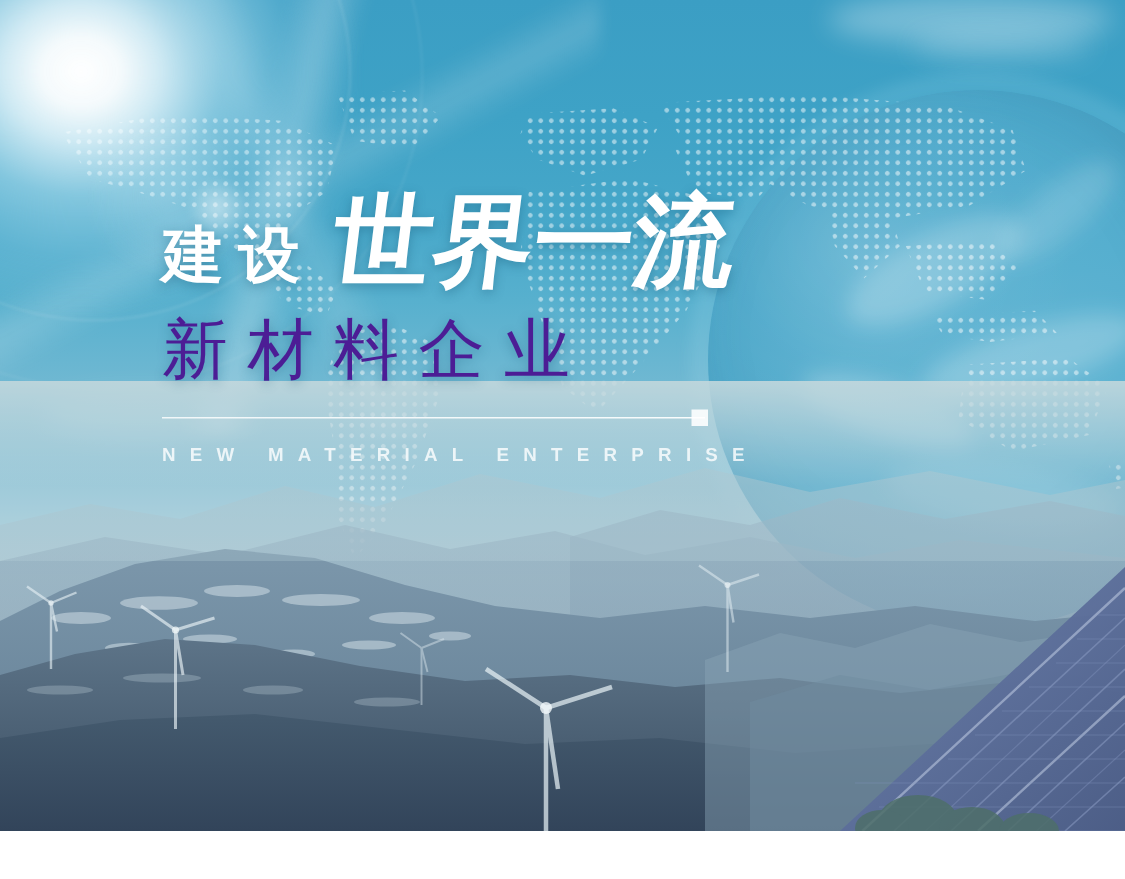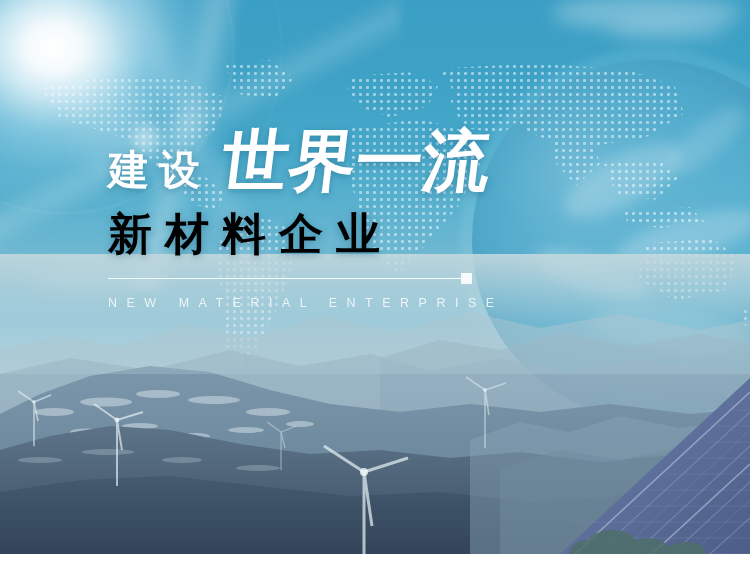--- a/index.html
+++ b/index.html
@@ -129,37 +129,37 @@
     font-family:"DejaVu Sans","Liberation Sans",sans-serif;
   }
   .hero{
     font-size:67px;font-weight:700;letter-spacing:0px;
     line-height:1;
     transform:skewX(-7deg);
     font-family:"DejaVu Sans","Liberation Sans",sans-serif;
   }
   .line2{
     margin-top:17px;
-    font-size:44px;font-weight:700;letter-spacing:13px;
-    color:#000000;line-height:1;
+    font-size:44px;font-weight:400;letter-spacing:13px;
+    color:#4c1d95;line-height:1;
     text-shadow:0 2px 7px rgba(26,92,125,.42);
     font-family:"DejaVu Sans","Liberation Sans",sans-serif;
     white-space:nowrap;
   }
   .rule{
     position:relative;margin-top:22px;width:362px;height:1px;
     background:linear-gradient(90deg, rgba(255,255,255,.82) 0%, rgba(255,255,255,.90) 88%, rgba(255,255,255,.95) 100%);
   }
   .rule .cap{
     position:absolute;right:-2px;top:-5px;width:11px;height:11px;
     background:rgba(255,255,255,.88);
   }
   .sub{
     margin-top:17px;
-    font-size:12.5px;letter-spacing:9.5px;font-weight:400;
+    font-size:12.5px;letter-spacing:9.5px;font-weight:700;
     color:rgba(255,255,255,.80);
     white-space:nowrap;
     font-family:"Liberation Sans","DejaVu Sans",sans-serif;
   }
 
   
   .land{position:absolute;left:0;bottom:0;width:750px;height:300px;}
   .land svg{display:block;width:100%;height:100%;}
 
   

